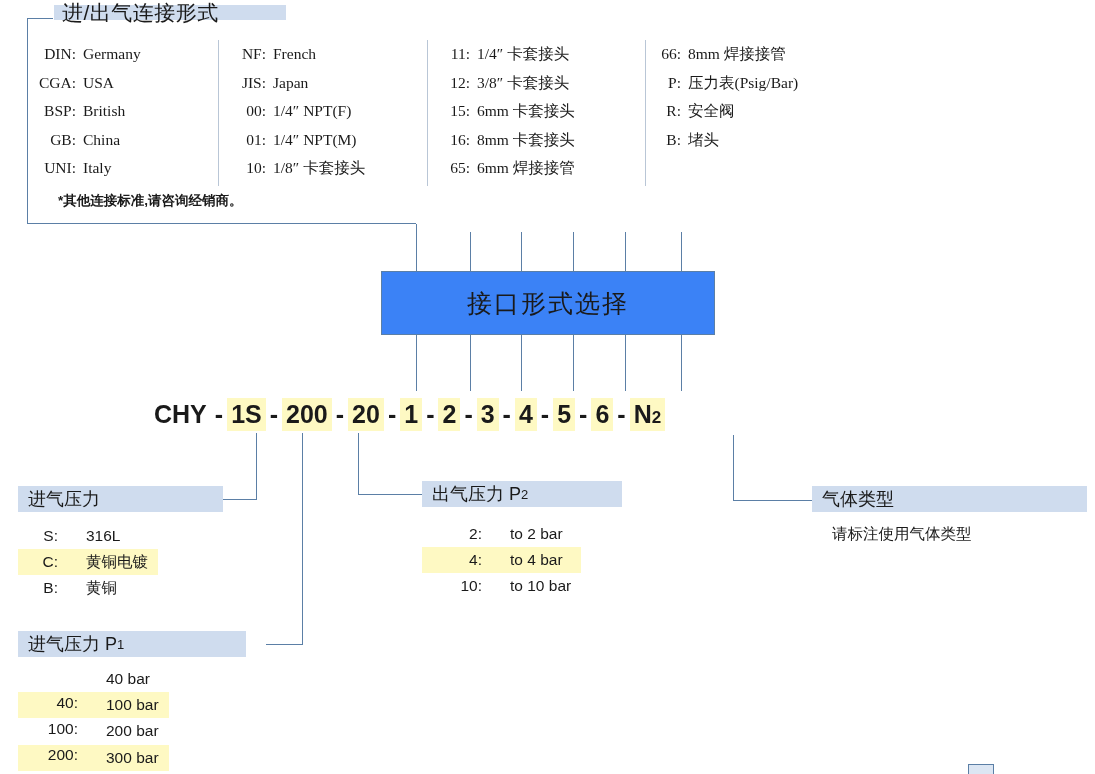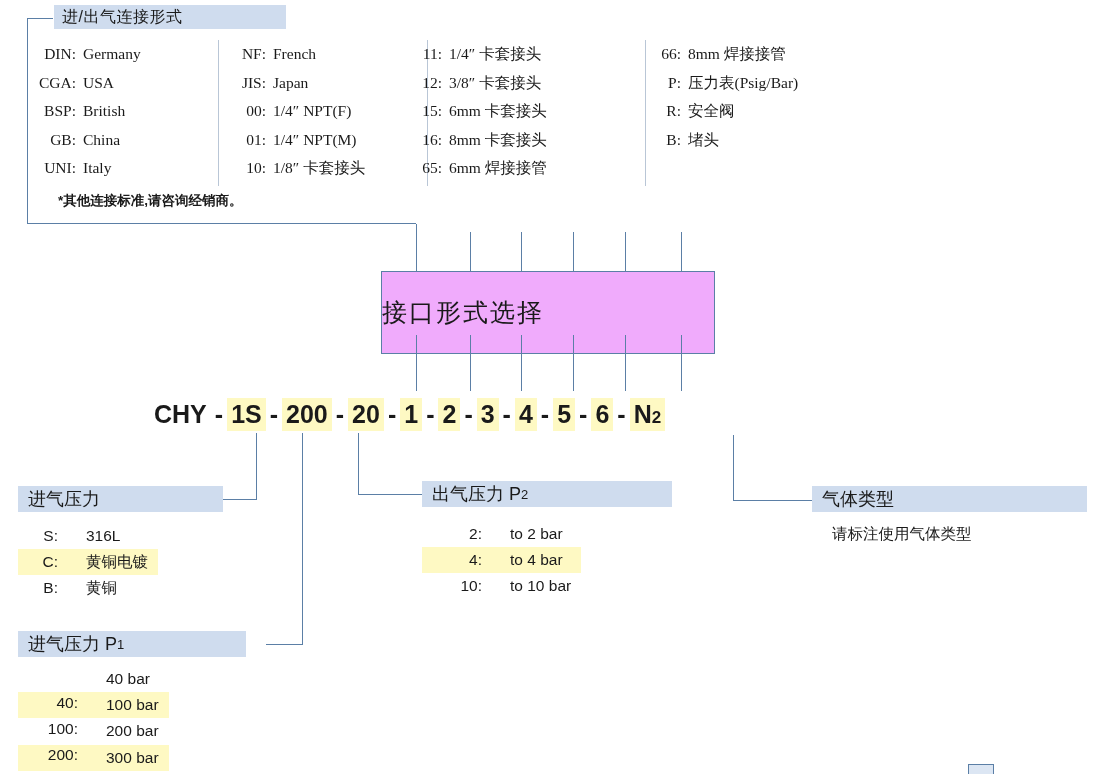--- a/index.html
+++ b/index.html
@@ -20,44 +20,44 @@
     border-left:1.6px solid #5b7fa6;
     border-bottom:1.6px solid #5b7fa6;
     box-sizing:border-box;
   }
   #conn-stub{left:27px;top:18px;width:26px;height:0;border-top:1.6px solid #5b7fa6;}
 
   .hilite{background:#cfdcee;}
   .hilite-soft{background:#fef9c3;}
 
   #conn-title{
-    left:54px;top:5px;width:232px;height:24px;
+    left:54px;top:5px;width:232px;height:15px;
     display:flex;align-items:center;
-    font-size:16px;letter-spacing:.5px;padding-left:8px;box-sizing:border-box;
+    font-size:21px;letter-spacing:.5px;padding-left:8px;box-sizing:border-box;
   }
 
   
   .cgrid{position:absolute;top:40px;font-size:15.5px;line-height:28.6px;}
   .crow{display:flex;white-space:nowrap;font-family:Liberation Serif, serif;}
   .ckey{text-align:right;padding-right:7px;}
   .cval{text-align:left;}
   #col1{left:20px;}  #col1 .ckey{width:56px;}
   #col2{left:232px;} #col2 .ckey{width:34px;}
-  #col3{left:412px;} #col3 .ckey{width:30px;}
+  #col3{left:440px;} #col3 .ckey{width:30px;}
   #col4{left:655px;} #col4 .ckey{width:26px;}
   #col-div-1{left:218px;top:40px;height:146px;border-left:1.3px solid #b9c6d6;}
   #col-div-2{left:427px;top:40px;height:146px;border-left:1.3px solid #b9c6d6;}
   #col-div-3{left:645px;top:40px;height:146px;border-left:1.3px solid #b9c6d6;}
   #conn-note{left:58px;top:192px;font-size:13.5px;font-weight:bold;white-space:nowrap;}
 
   
   #center-box{
-    left:381px;top:271px;width:334px;height:83px;
-    border:1.6px solid #5b7fa6;box-sizing:border-box;background:#f0abfc;
-    display:flex;align-items:center;
+    left:381px;top:271px;width:334px;height:64px;
+    border:1.6px solid #5b7fa6;box-sizing:border-box;background:#3b82f6;
+    display:flex;align-items:center;justify-content:center;
     font-size:25px;letter-spacing:2px;
   }
 
   
   #code{
     position:absolute;left:150px;top:396px;height:36px;
     display:flex;align-items:center;
     font-size:25px;font-weight:bold;white-space:nowrap;
   }
   #code .seg{padding:2px 4px;text-align:center;}
@@ -75,21 +75,21 @@
   .gval{text-align:left;padding-right:10px;margin-left:20px;}
 
   #mat-title{left:18px;top:486px;width:205px;}
   #mat-list{left:18px;top:523px;}
   #mat-list .gkey{width:30px;} #mat-list .grow{padding-left:10px;}
 
   #p1-title{left:18px;top:631px;width:228px;}
   #p1-list{left:18px;top:666px;}
   #p1-list .gkey{width:52px;margin-top:48px;} #p1-list .grow{padding-left:8px;}
 
-  #p2-title{left:422px;top:481px;width:250px;}
+  #p2-title{left:422px;top:481px;width:200px;}
   #p2-list{left:422px;top:521px;}
   #p2-list .gkey{width:50px;} #p2-list .grow{padding-left:10px;}
 
   #gas-title{left:812px;top:486px;width:275px;}
   #gas-note{left:812px;top:524px;font-size:15.5px;padding-left:20px;white-space:nowrap;}
 
   
   #stray{left:968px;top:764px;width:26px;height:16px;
     border:1.6px solid #5b7fa6;background:#dce6f3;box-sizing:border-box;}
 </style>

